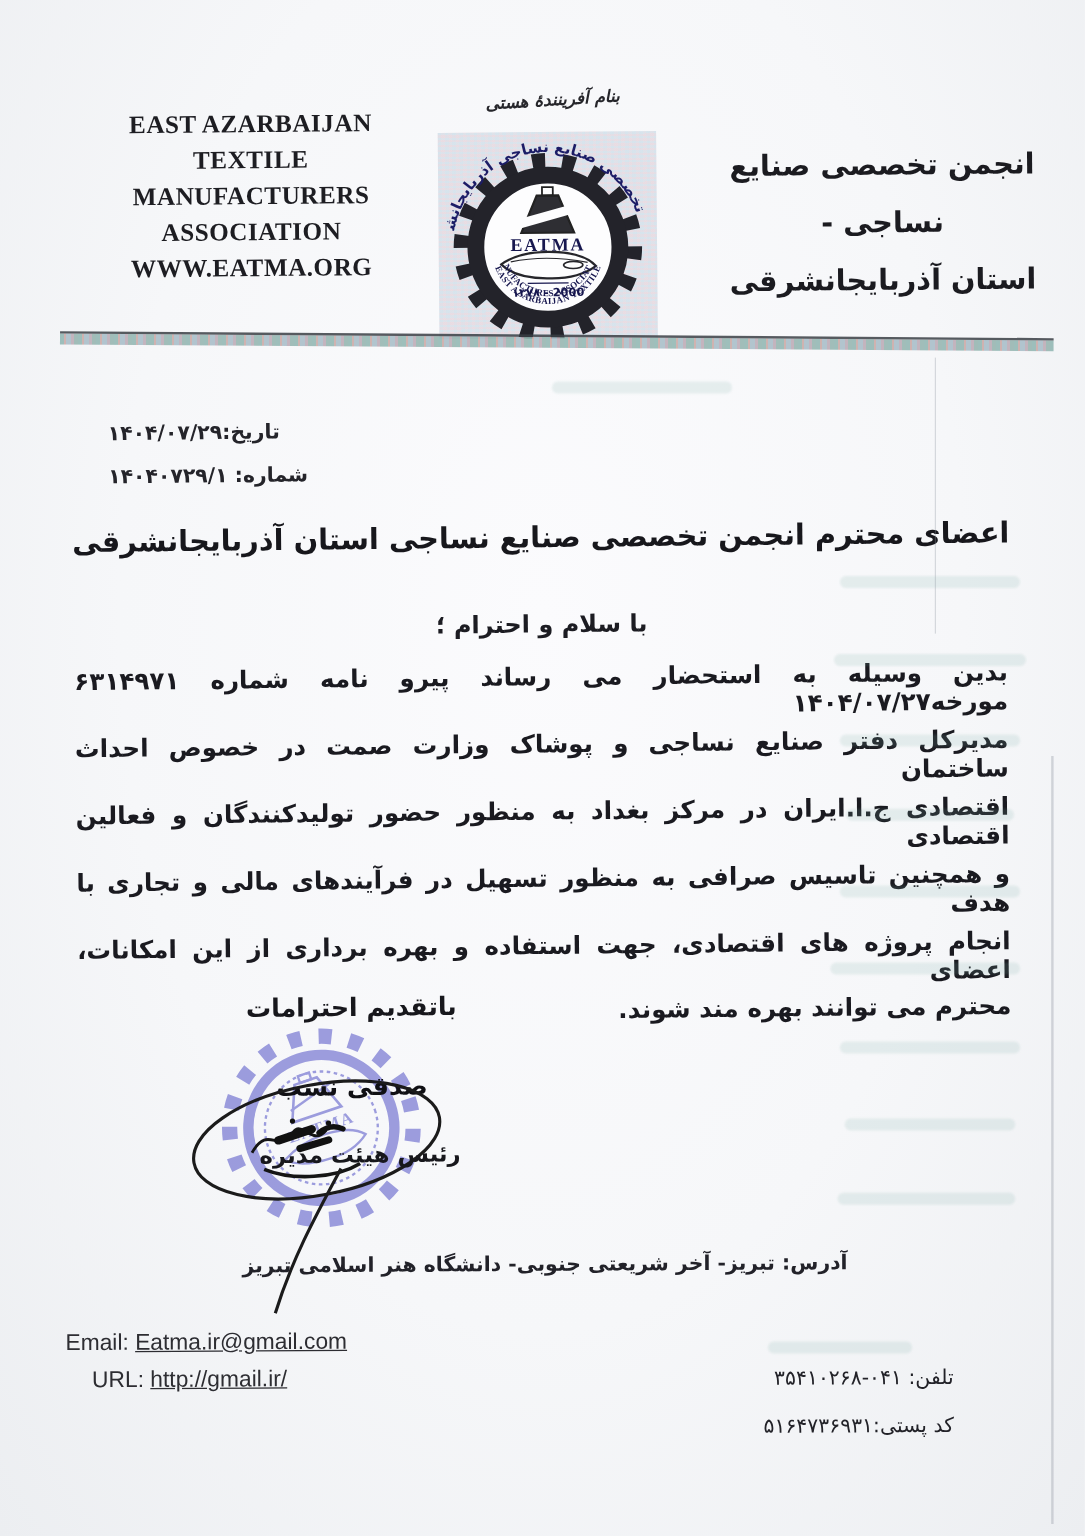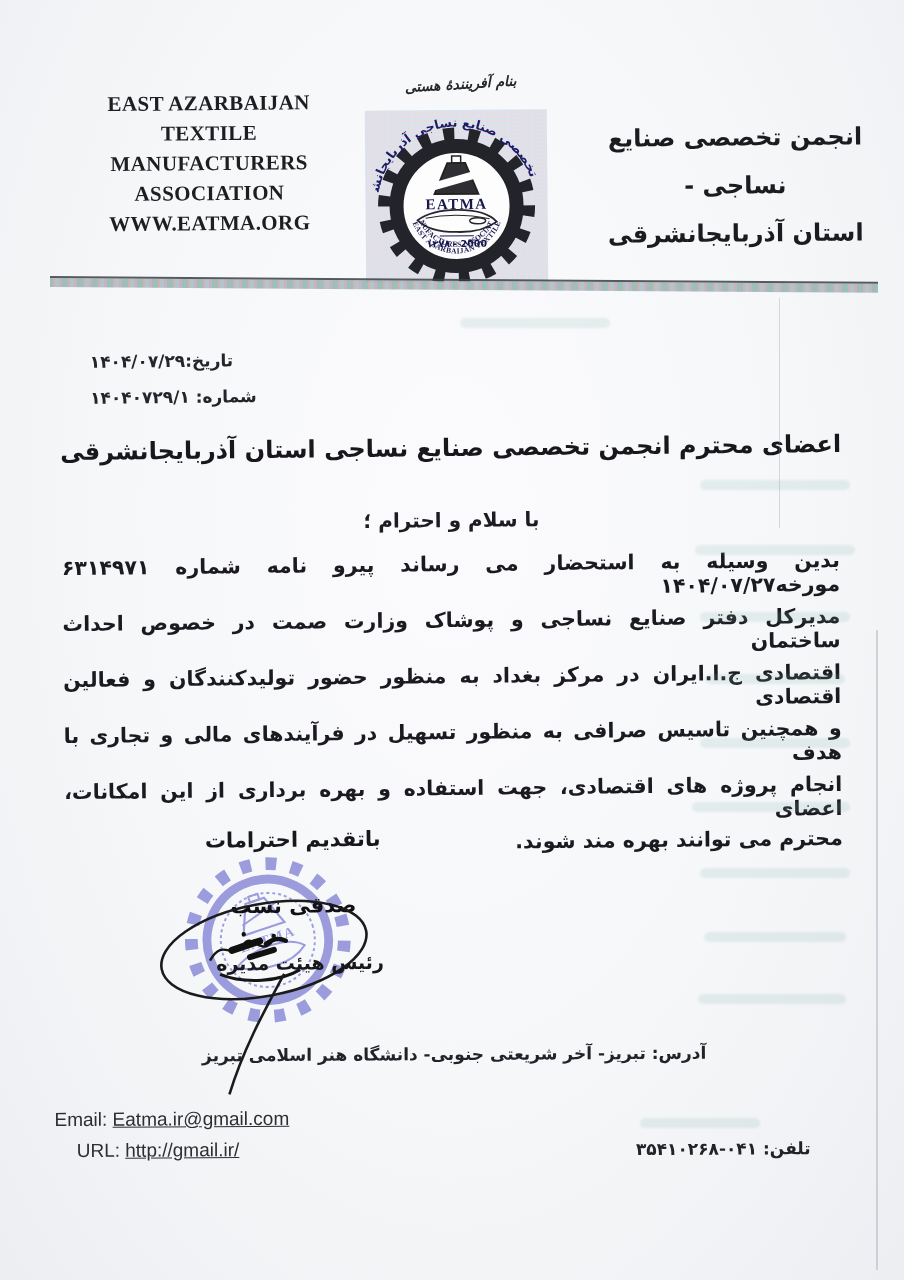--- a/index.html
+++ b/index.html
@@ -68,21 +68,21 @@
   .stamp{left:28px;top:14px;width:196px;height:196px;opacity:.5;transform:rotate(-18deg);}
   .sig-name{left:0;top:66px;width:100%;text-align:center;direction:rtl;font-weight:bold;font-size:21px;color:#101014;}
   .sig-oval{left:-18px;top:34px;width:320px;height:250px;overflow:visible;}
   .sig-role{left:6px;top:124px;width:100%;text-align:center;direction:rtl;font-weight:bold;font-size:19px;color:#17171c;}
   
   .footer{position:absolute;inset:0;transform:rotate(-0.3deg);}
   .address{left:0;right:0;top:1044px;text-align:center;direction:rtl;font-weight:600;font-size:17px;color:#222229;}
   .contact-left{left:52px;top:1102px;font-family:"Liberation Sans",sans-serif;font-size:19px;color:#2d2d32;line-height:31px;}
   .contact-left .row2{padding-left:22px;}
   .contact-left a{color:#2d2d32;}
-  .contact-right{right:96px;top:1130px;direction:rtl;font-weight:bold;font-size:17px;color:#222228;line-height:40px;}
+  .contact-right{right:112px;top:1130px;direction:rtl;font-weight:normal;font-size:17px;color:#222228;line-height:40px;}
   
   .ghost{position:absolute;height:10px;border-radius:5px;background:rgba(122,174,168,.16);filter:blur(1px);}
   .fold{left:779px;top:298px;width:1px;height:230px;background:rgba(140,150,160,.32);}
   .edge{left:876px;top:630px;width:2px;height:640px;background:rgba(150,156,166,.38);}
   svg text{font-family:"Liberation Serif",serif;}
   svg .fa-arc{font-family:"DejaVu Sans",sans-serif;}
 </style>
 </head>
 <body>
 
@@ -204,20 +204,21 @@
         <a href="#">Eatma.ir@gmail.com</a>
       </div>
       <div class="row2">
         <span>URL:</span>
         <a href="#">http://gmail.ir/</a>
       </div>
     </div>
 
     <div class="abs contact-right">
       <div>تلفن: ۰۴۱-۳۵۴۱۰۲۶۸</div>
+      <div>کد پستی:۵۱۶۴۷۳۶۹۳۱</div>
     </div>
   </div>
 
   <div class="ghost" style="left:460px;top:318px;width:150px;"></div>
   <div class="ghost" style="left:700px;top:480px;width:150px;"></div>
   <div class="ghost" style="left:695px;top:545px;width:160px;"></div>
   <div class="ghost" style="left:700px;top:612px;width:150px;"></div>
   <div class="ghost" style="left:705px;top:674px;width:140px;"></div>
   <div class="ghost" style="left:700px;top:738px;width:150px;"></div>
   <div class="ghost" style="left:692px;top:802px;width:158px;"></div>

